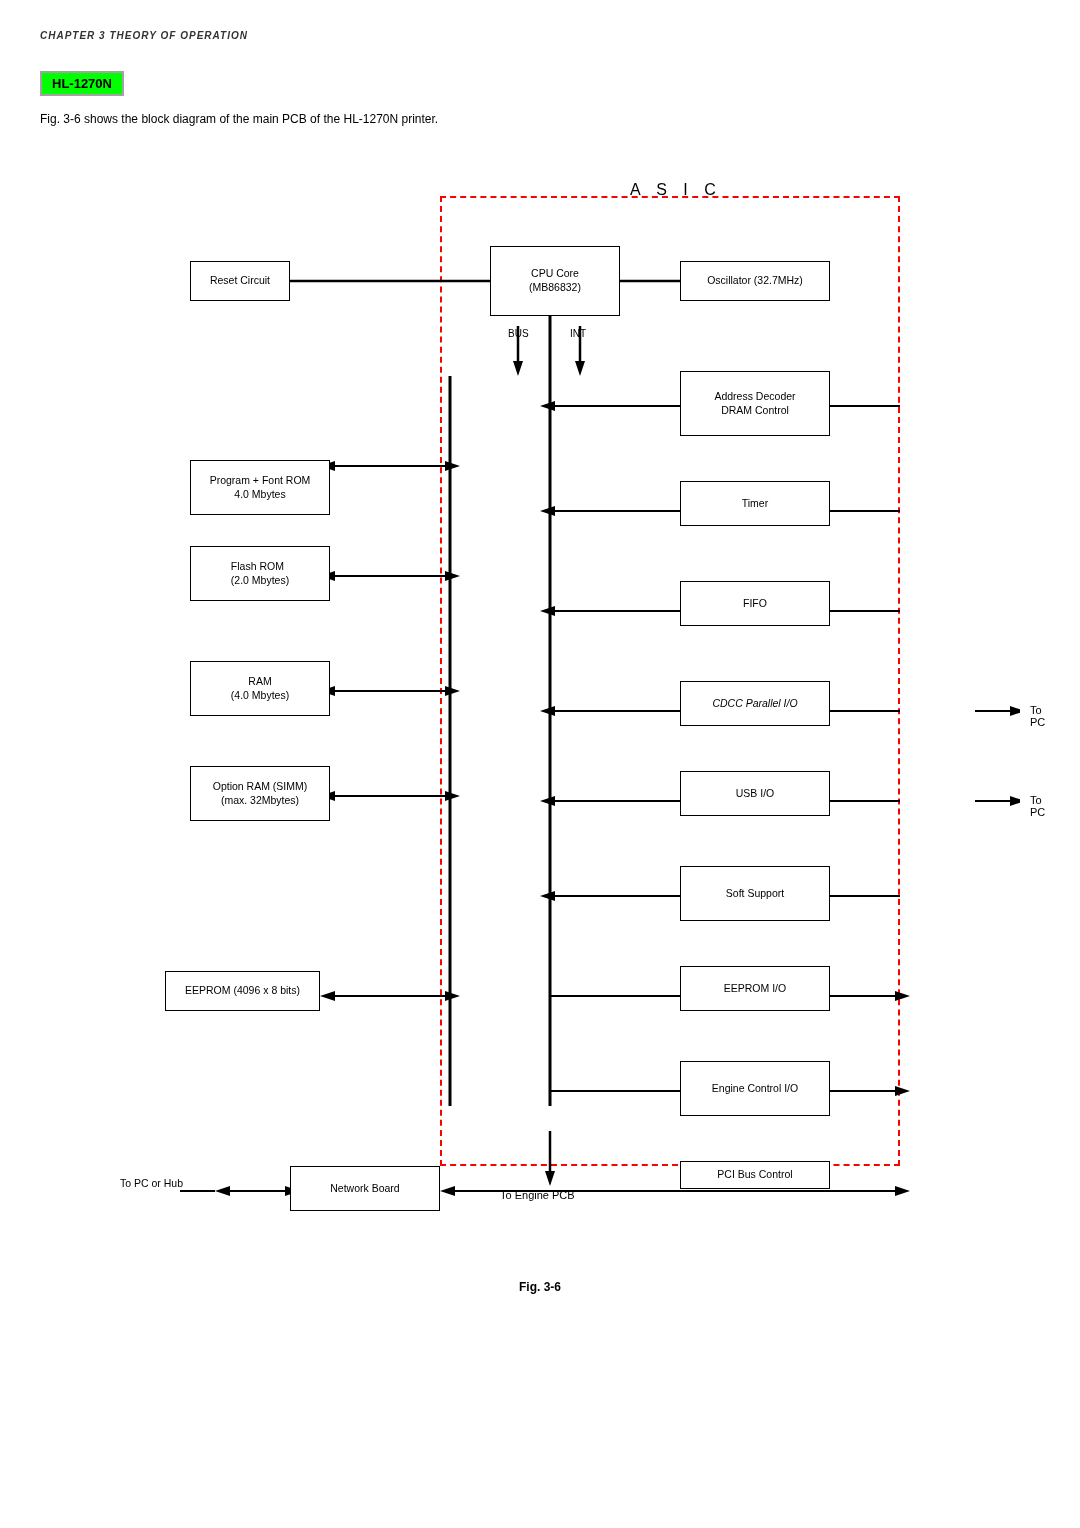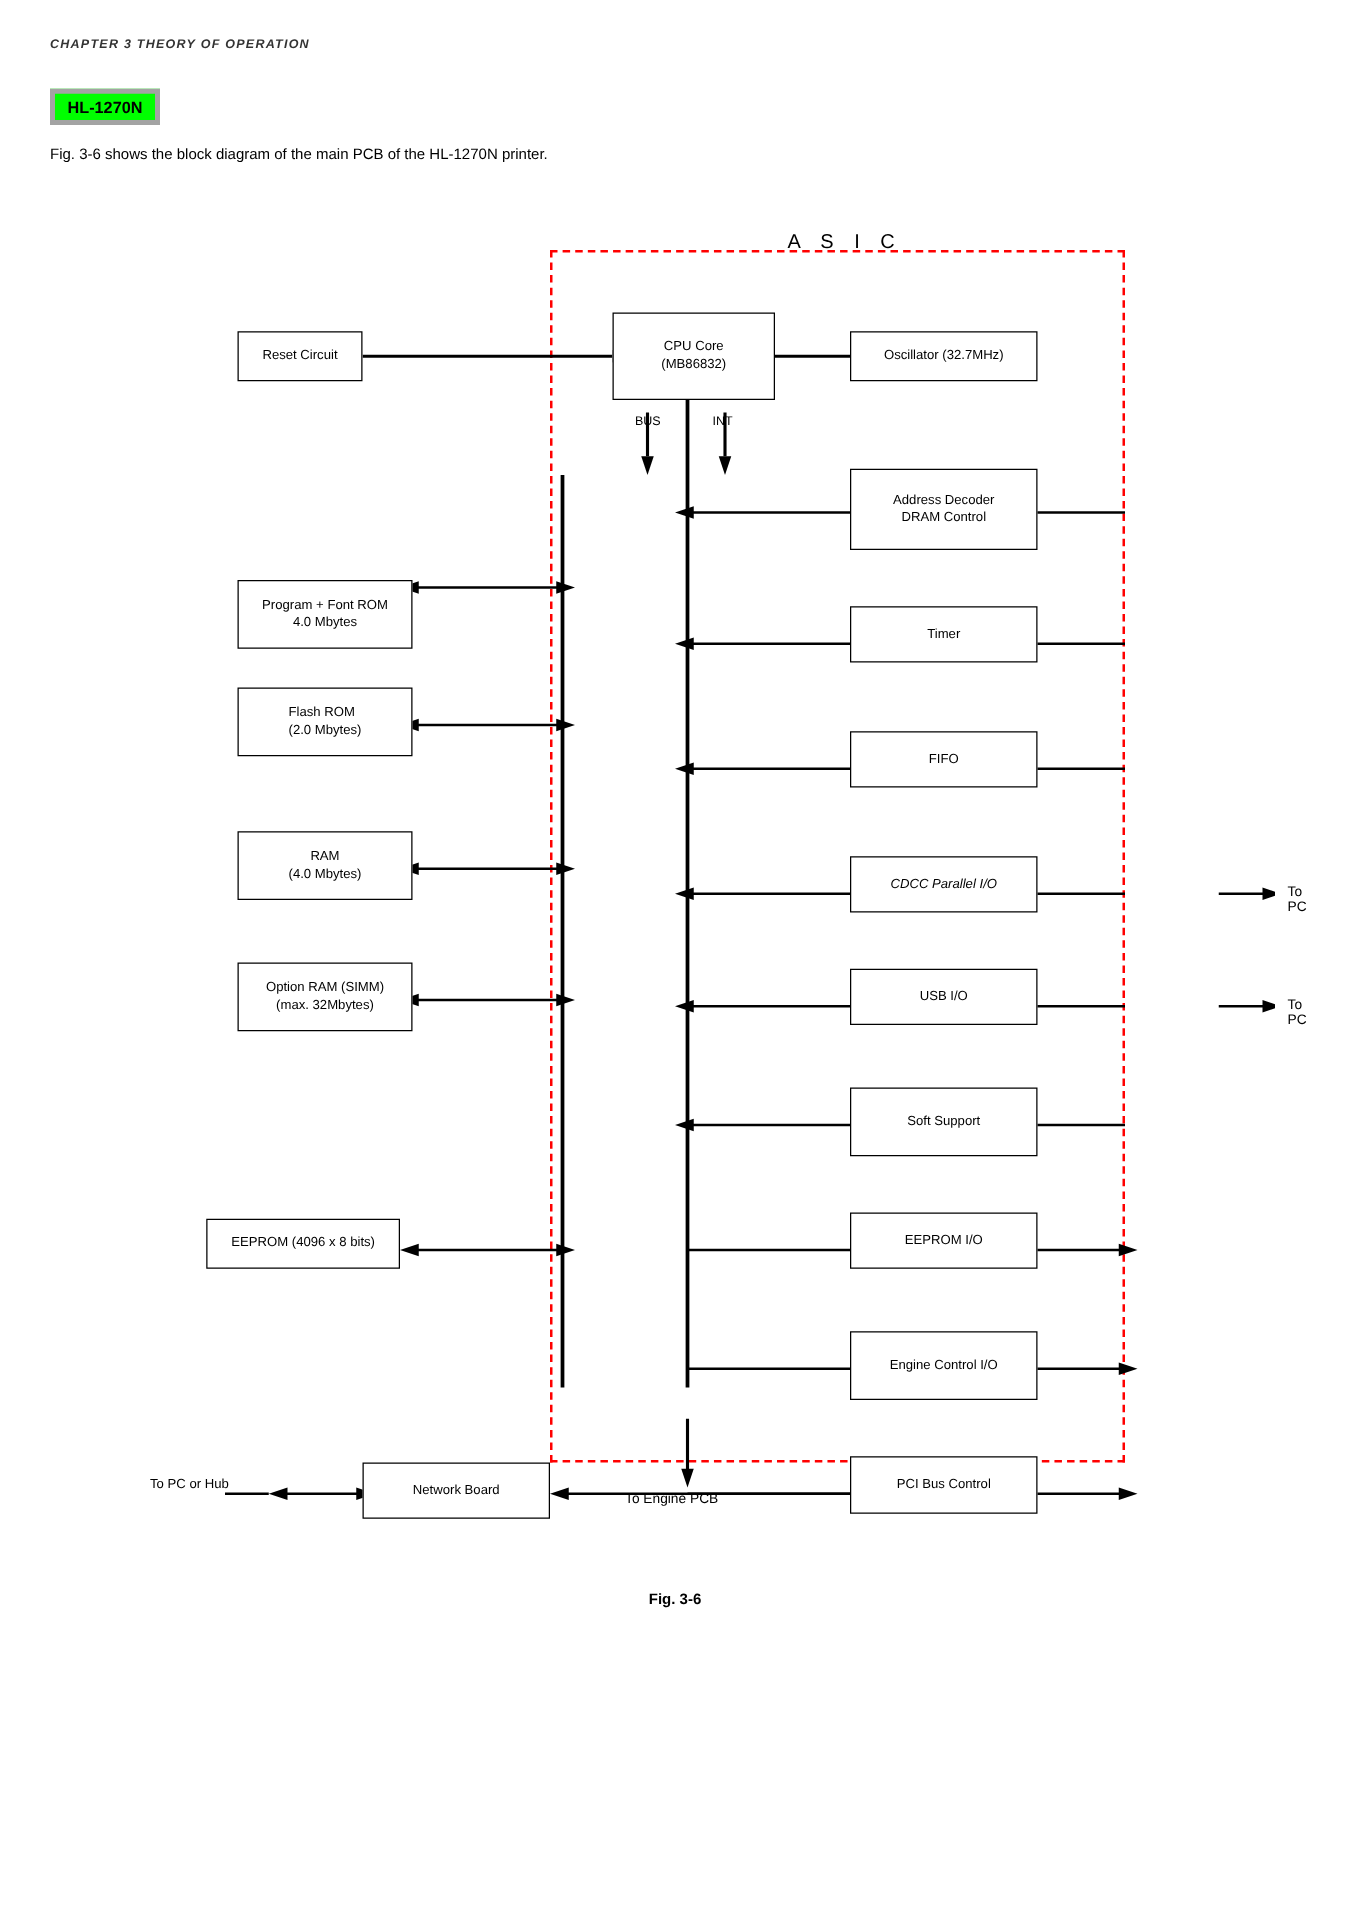--- a/index.html
+++ b/index.html
@@ -26,21 +26,21 @@
       margin-bottom: 30px;
       letter-spacing: 1px;
     }
     .model-badge {
       display: inline-block;
       background: #00ff00;
       color: #000;
       font-weight: bold;
       font-size: 13px;
       padding: 3px 10px;
-      border: 4px solid #a3a3a3;
+      border: 2px solid #a3a3a3;
       margin-bottom: 16px;
     }
     .description {
       font-size: 12px;
       margin-bottom: 30px;
       color: #000;
     }
     .diagram-container {
       position: relative;
       width: 960px;
@@ -83,21 +83,21 @@
       top: 0;
       left: 0;
       width: 100%;
       height: 100%;
       pointer-events: none;
     }
     .fig-caption {
       text-align: center;
       font-weight: bold;
       font-size: 12px;
-      margin-top: 12px;
+      margin-top: 24px;
     }
     .page-number {
       text-align: center;
       font-size: 12px;
       margin-top: 20px;
     }
     .to-pc-label {
       position: absolute;
       font-size: 11px;
     }
@@ -259,21 +259,21 @@
     </div>
 
     <div class="box" style="left:620px; top:810px; width:150px; height:45px;">
       <span>EEPROM I/O</span>
     </div>
 
     <div class="box" style="left:620px; top:905px; width:150px; height:55px;">
       <span>Engine Control  I/O</span>
     </div>
 
-    <div class="box" style="left:620px; top:1005px; width:150px; height:46px;">
+    <div class="box" style="left:620px; top:1005px; width:150px; height:28px;">
       <span>PCI Bus Control</span>
     </div>
 
     <div class="box" style="left:130px; top:280px; width:140px; height:55px;margin-top:24px;">
       <span style="white-space:pre-line; text-align:center;">Program + Font ROM
 4.0 Mbytes</span>
     </div>
 
     <div class="box" style="left:130px; top:390px; width:140px; height:55px;">
       <span style="white-space:pre-line; text-align:left;">Flash ROM

